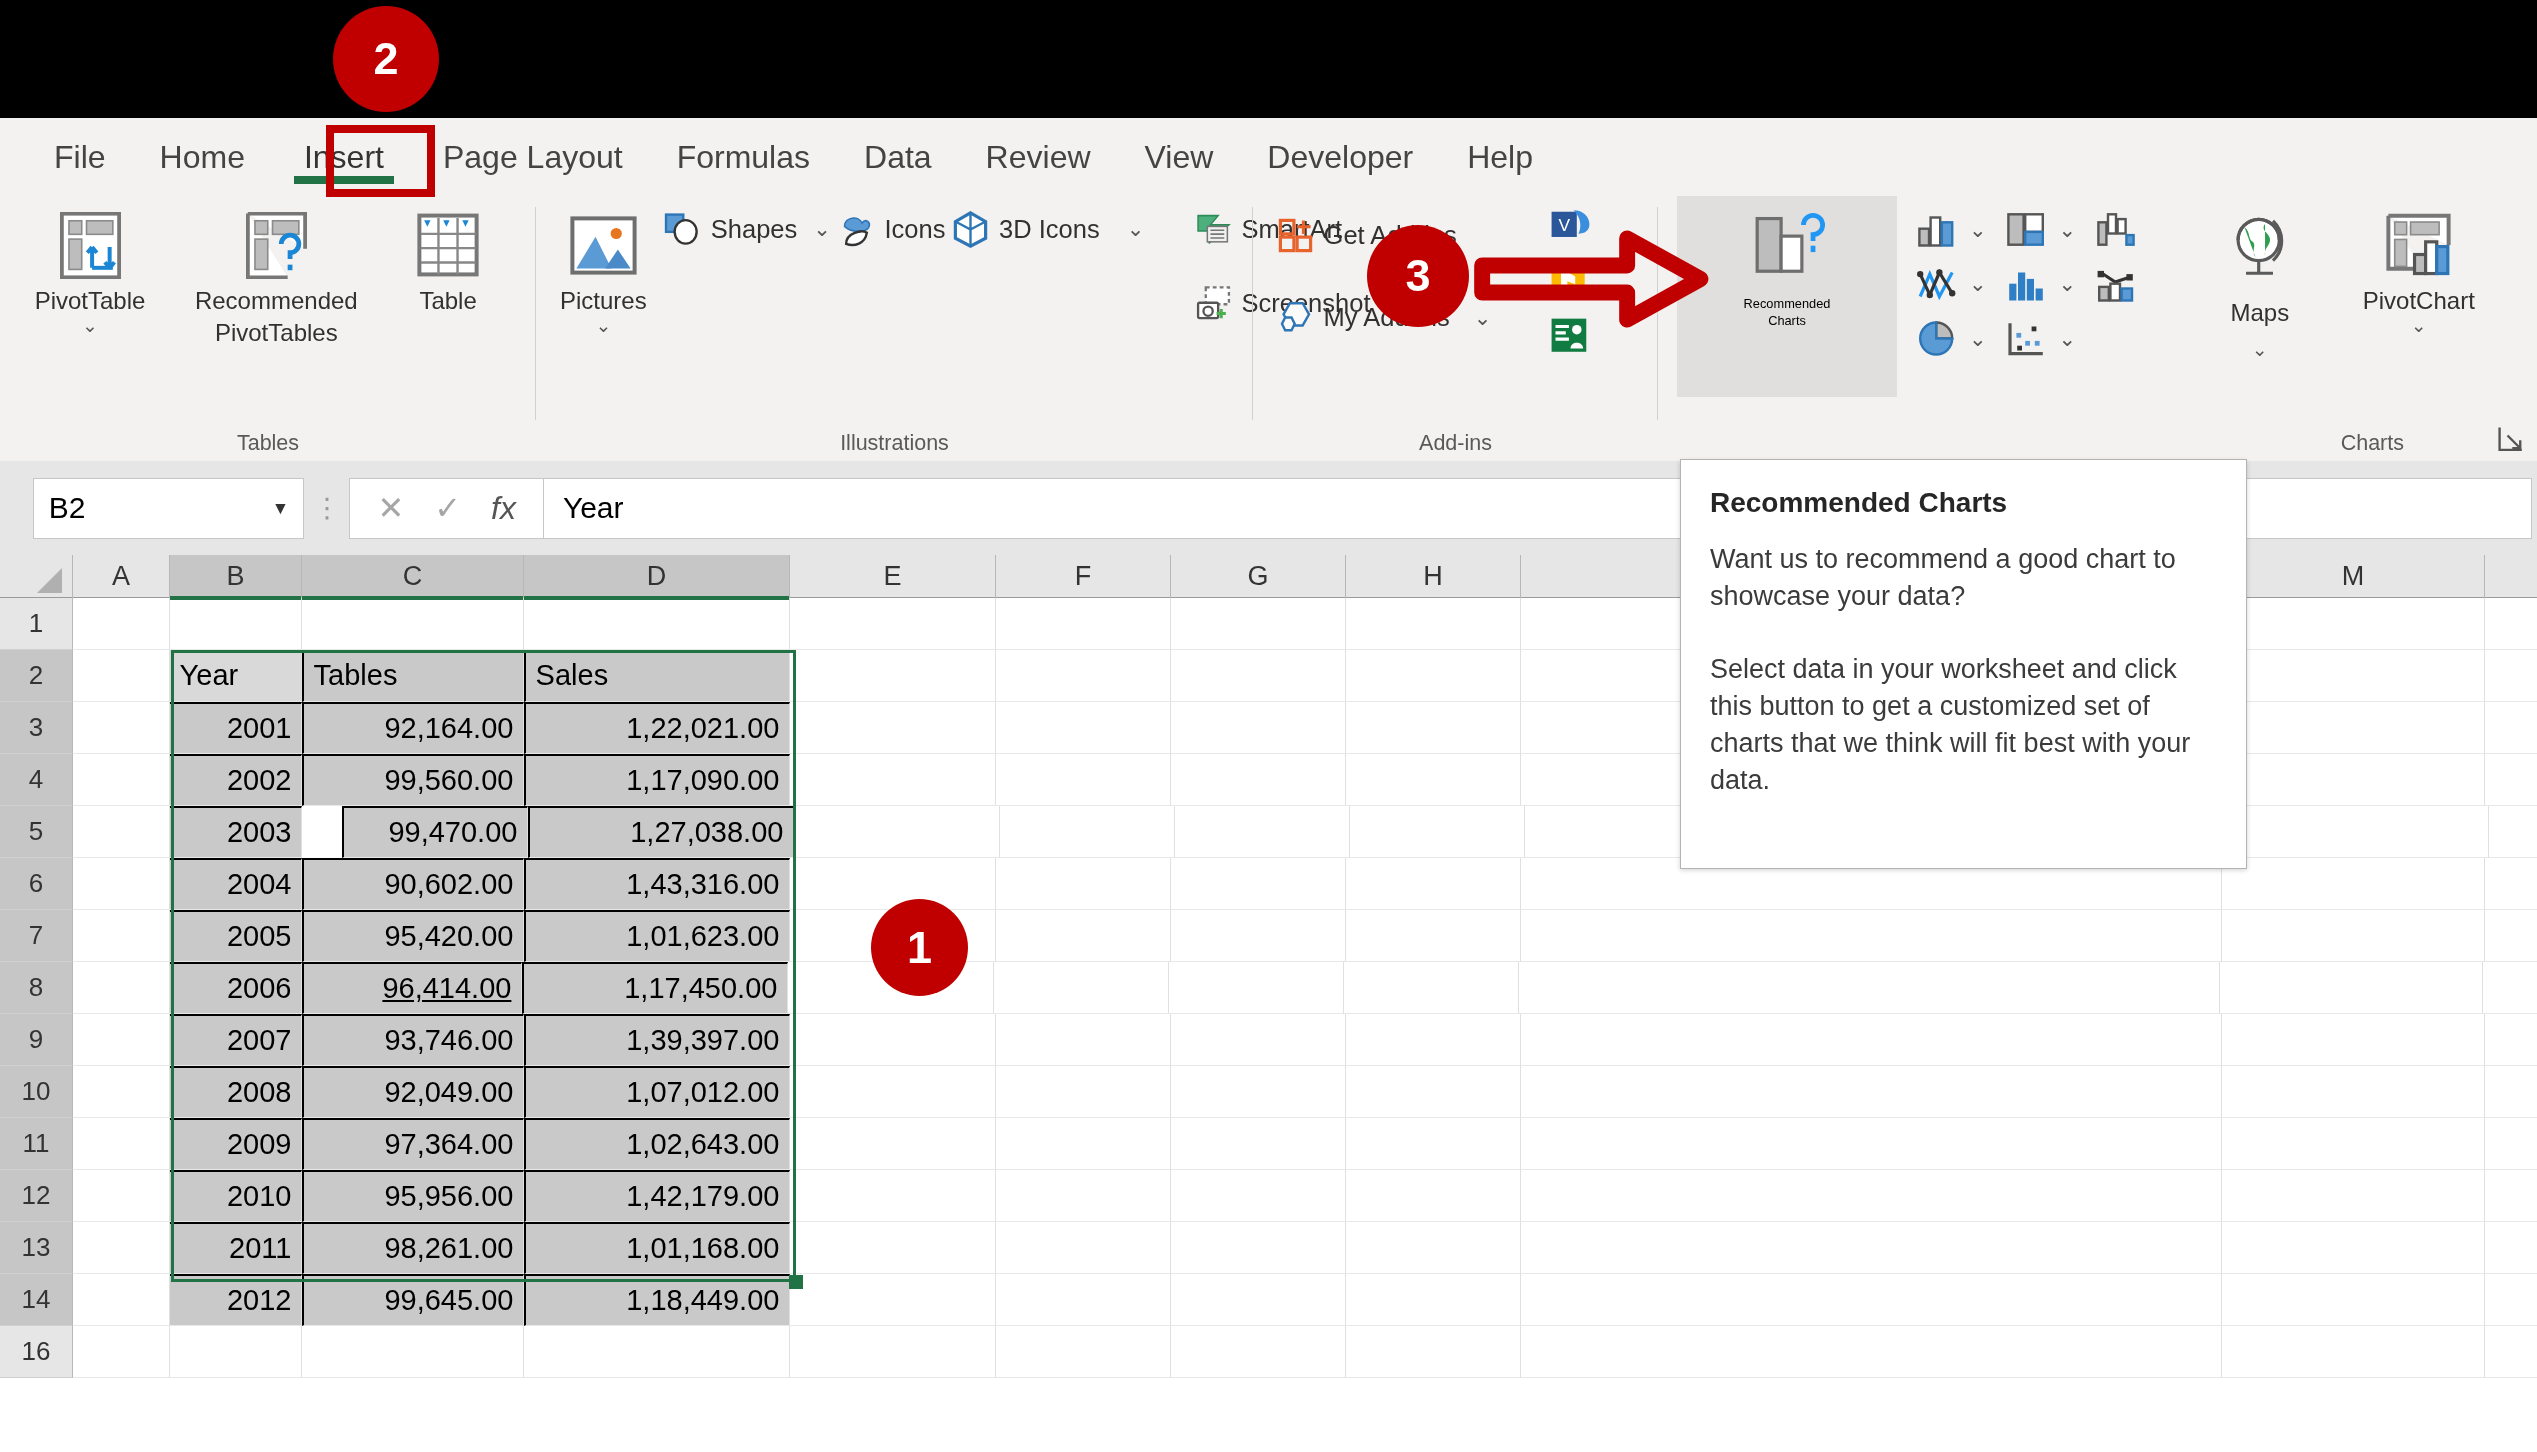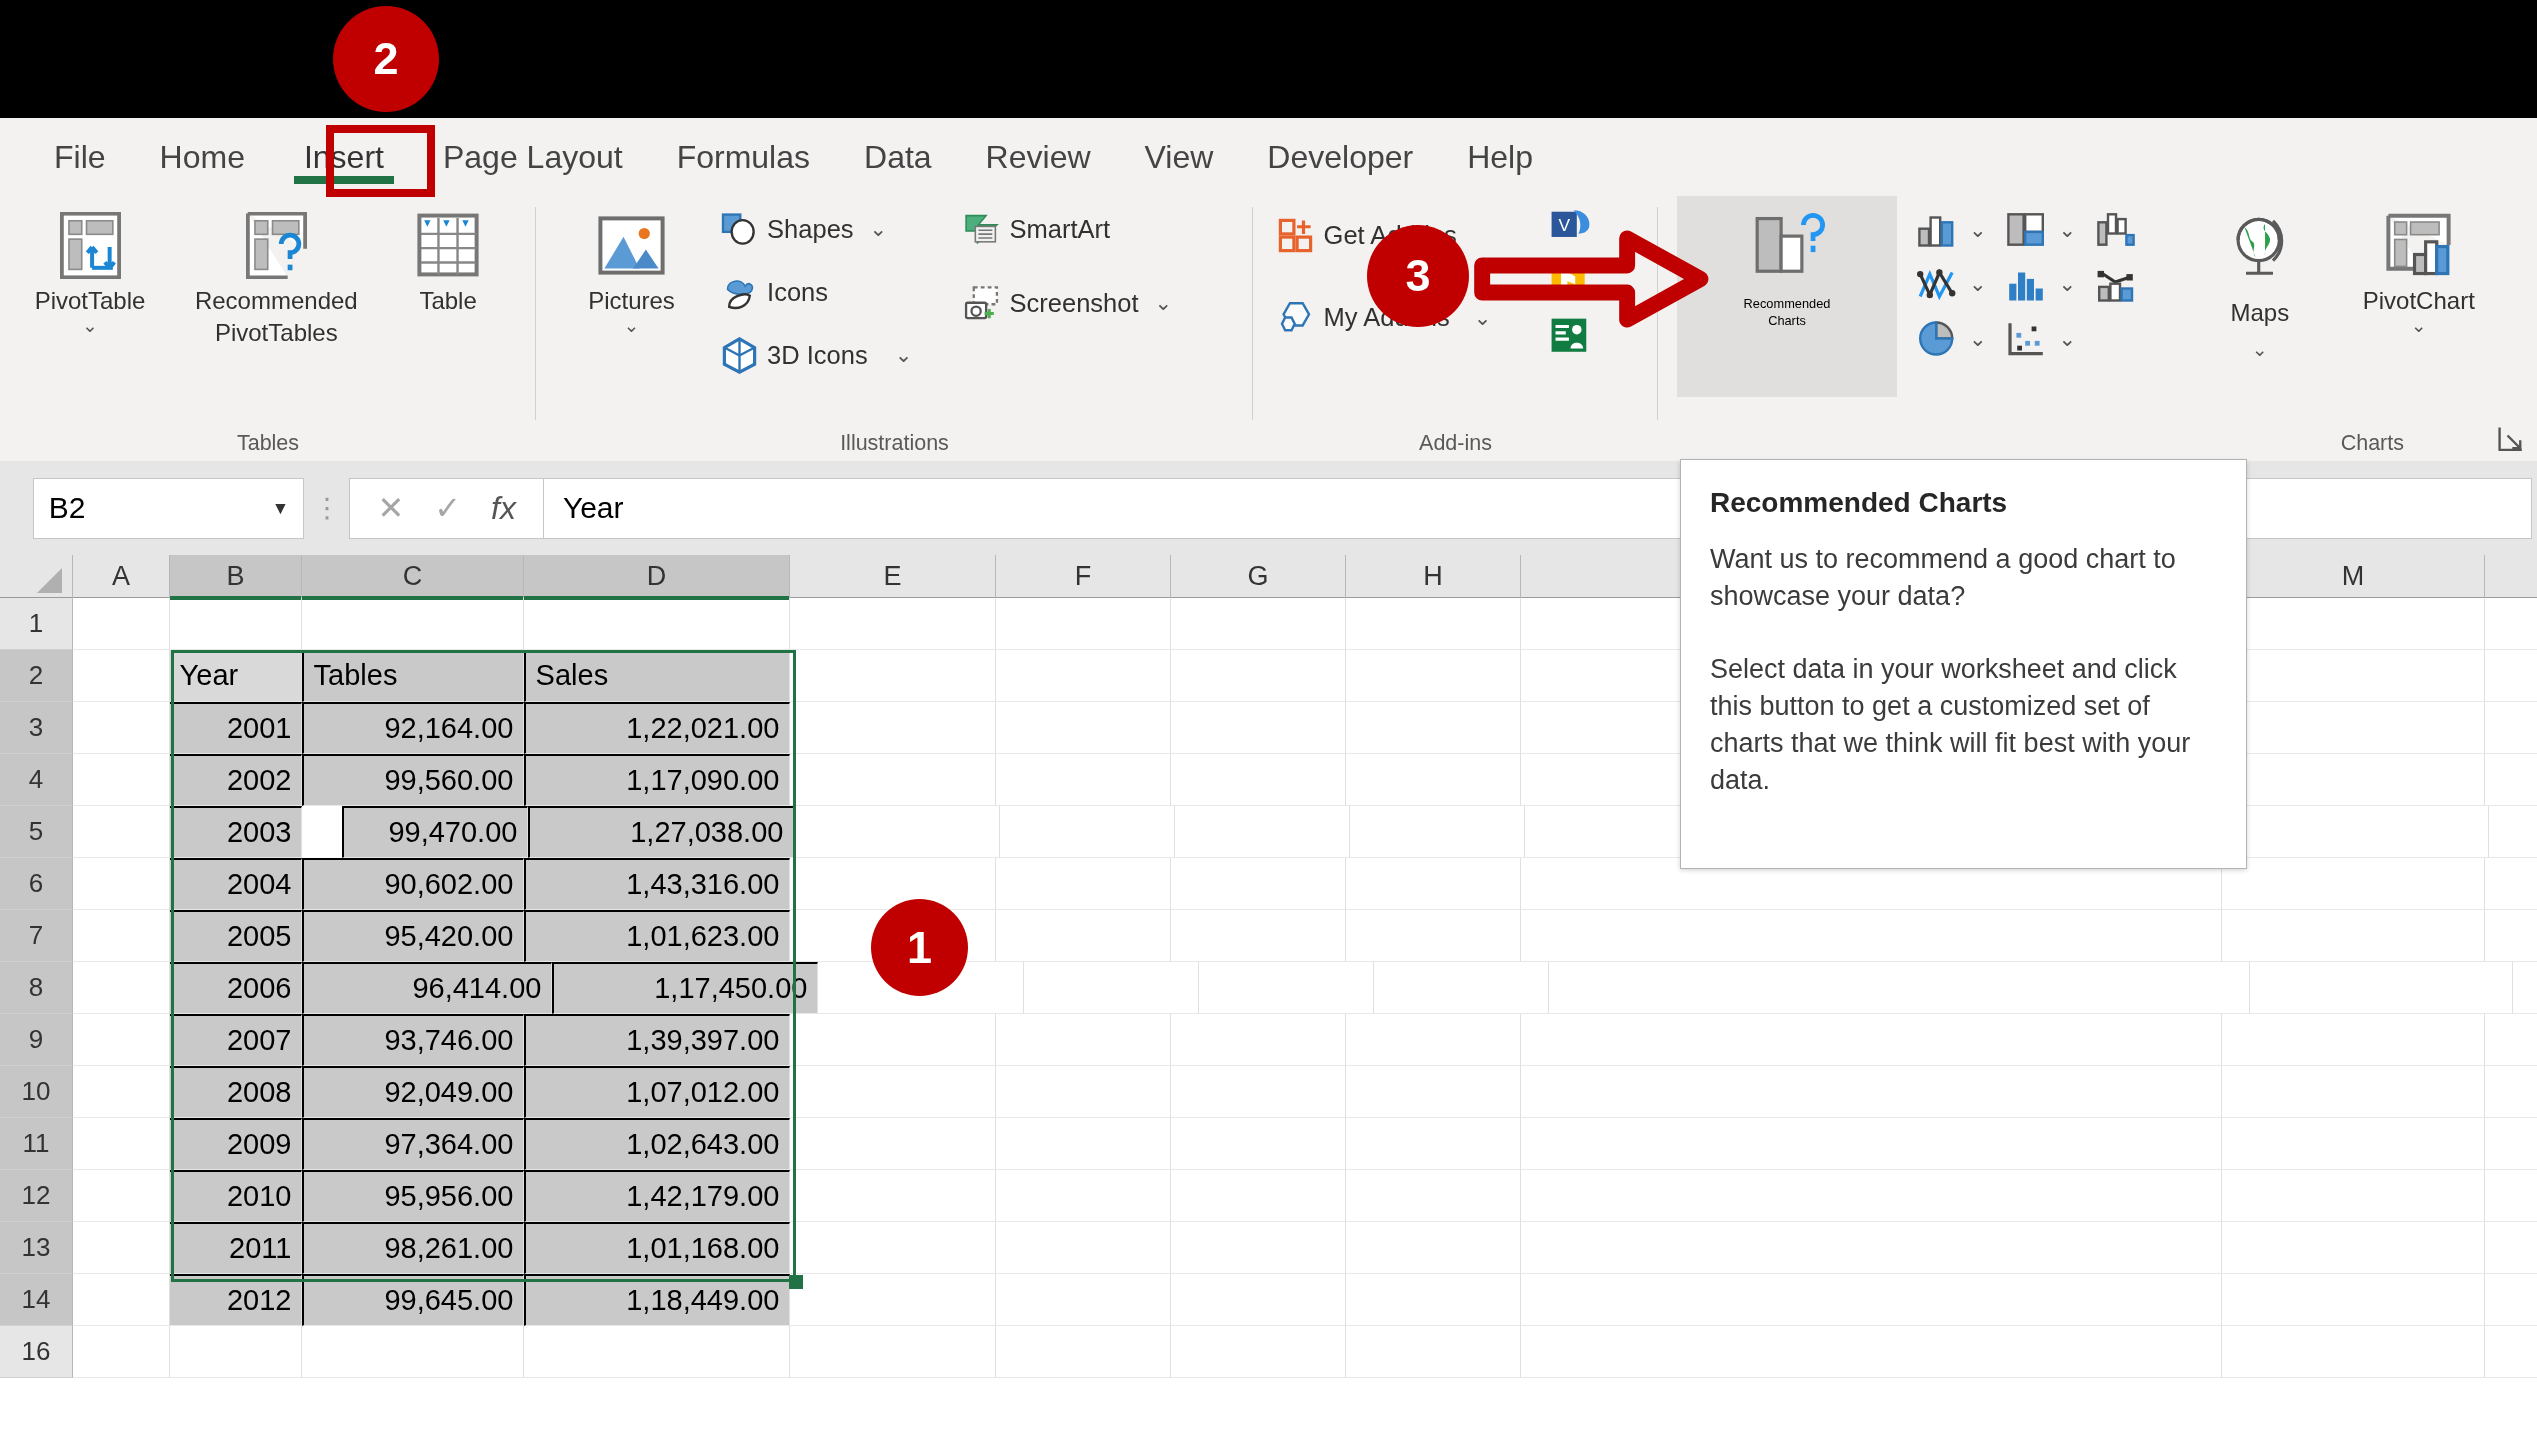--- a/index.html
+++ b/index.html
@@ -264,21 +264,21 @@
                 <rect x="3" y="3" width="78" height="68" fill="#fff" stroke="#6e6e6e" stroke-width="5"></rect>
                 <circle cx="58" cy="22" r="7" fill="#e8761f"></circle>
                 <path d="M8 66 L32 26 L52 66 Z" fill="#5b9bd5"></path>
                 <path d="M44 66 L60 42 L76 66 Z" fill="#4a8ac9"></path>
               </svg>
             </span>
             <span class="lbl">Pictures</span>
             <span class="caretd">⌄</span>
           </div>
 
-          <div style="display:flex; flex-direction:column; gap:22px; padding-top:12.8px;">
+          <div style="display:flex; flex-direction:row; gap:7px; padding-top:12.8px;">
             <div class="small-btn">
               <span class="ico">
                 <svg width="37" height="33" viewBox="0 0 46 42">
                   <rect x="2" y="2" width="22" height="22" fill="#5b9bd5" stroke="#2e75b6" stroke-width="3"></rect>
                   <ellipse cx="27" cy="24" rx="14" ry="15" fill="#fff" stroke="#333" stroke-width="3"></ellipse>
                 </svg>
               </span>
               <span>Shapes</span>
               <span class="chev">⌄</span>
             </div>
@@ -669,21 +669,21 @@
             <div class="cell" style="width: 175px;"></div>
             <div class="cell" style="width: 175px;"></div>
             <div class="cell" style="width: 701px;"></div>
             <div class="cell" style="width: 263px;"></div>
             <div class="cell" style="flex: 1 1 0%;"></div>
           </div>
           <div class="row">
             <div class="rowh sel">8</div>
             <div class="cell" style="width: 97px;"></div>
             <div class="cell selbg num bt" style="width: 132px;">2006</div>
-            <div class="cell selbg num bt bl" style="width: 250px;">96,414.00</div>
+            <div class="cell selbg num bt bl" style="width: 220px; text-decoration: underline;">96,414.00</div>
             <div class="cell selbg num bt bl" style="width: 266px;">1,17,450.00</div>
             <div class="cell" style="width: 206px;"></div>
             <div class="cell" style="width: 175px;"></div>
             <div class="cell" style="width: 175px;"></div>
             <div class="cell" style="width: 175px;"></div>
             <div class="cell" style="width: 701px;"></div>
             <div class="cell" style="width: 263px;"></div>
             <div class="cell" style="flex: 1 1 0%;"></div>
           </div>
           <div class="row">

